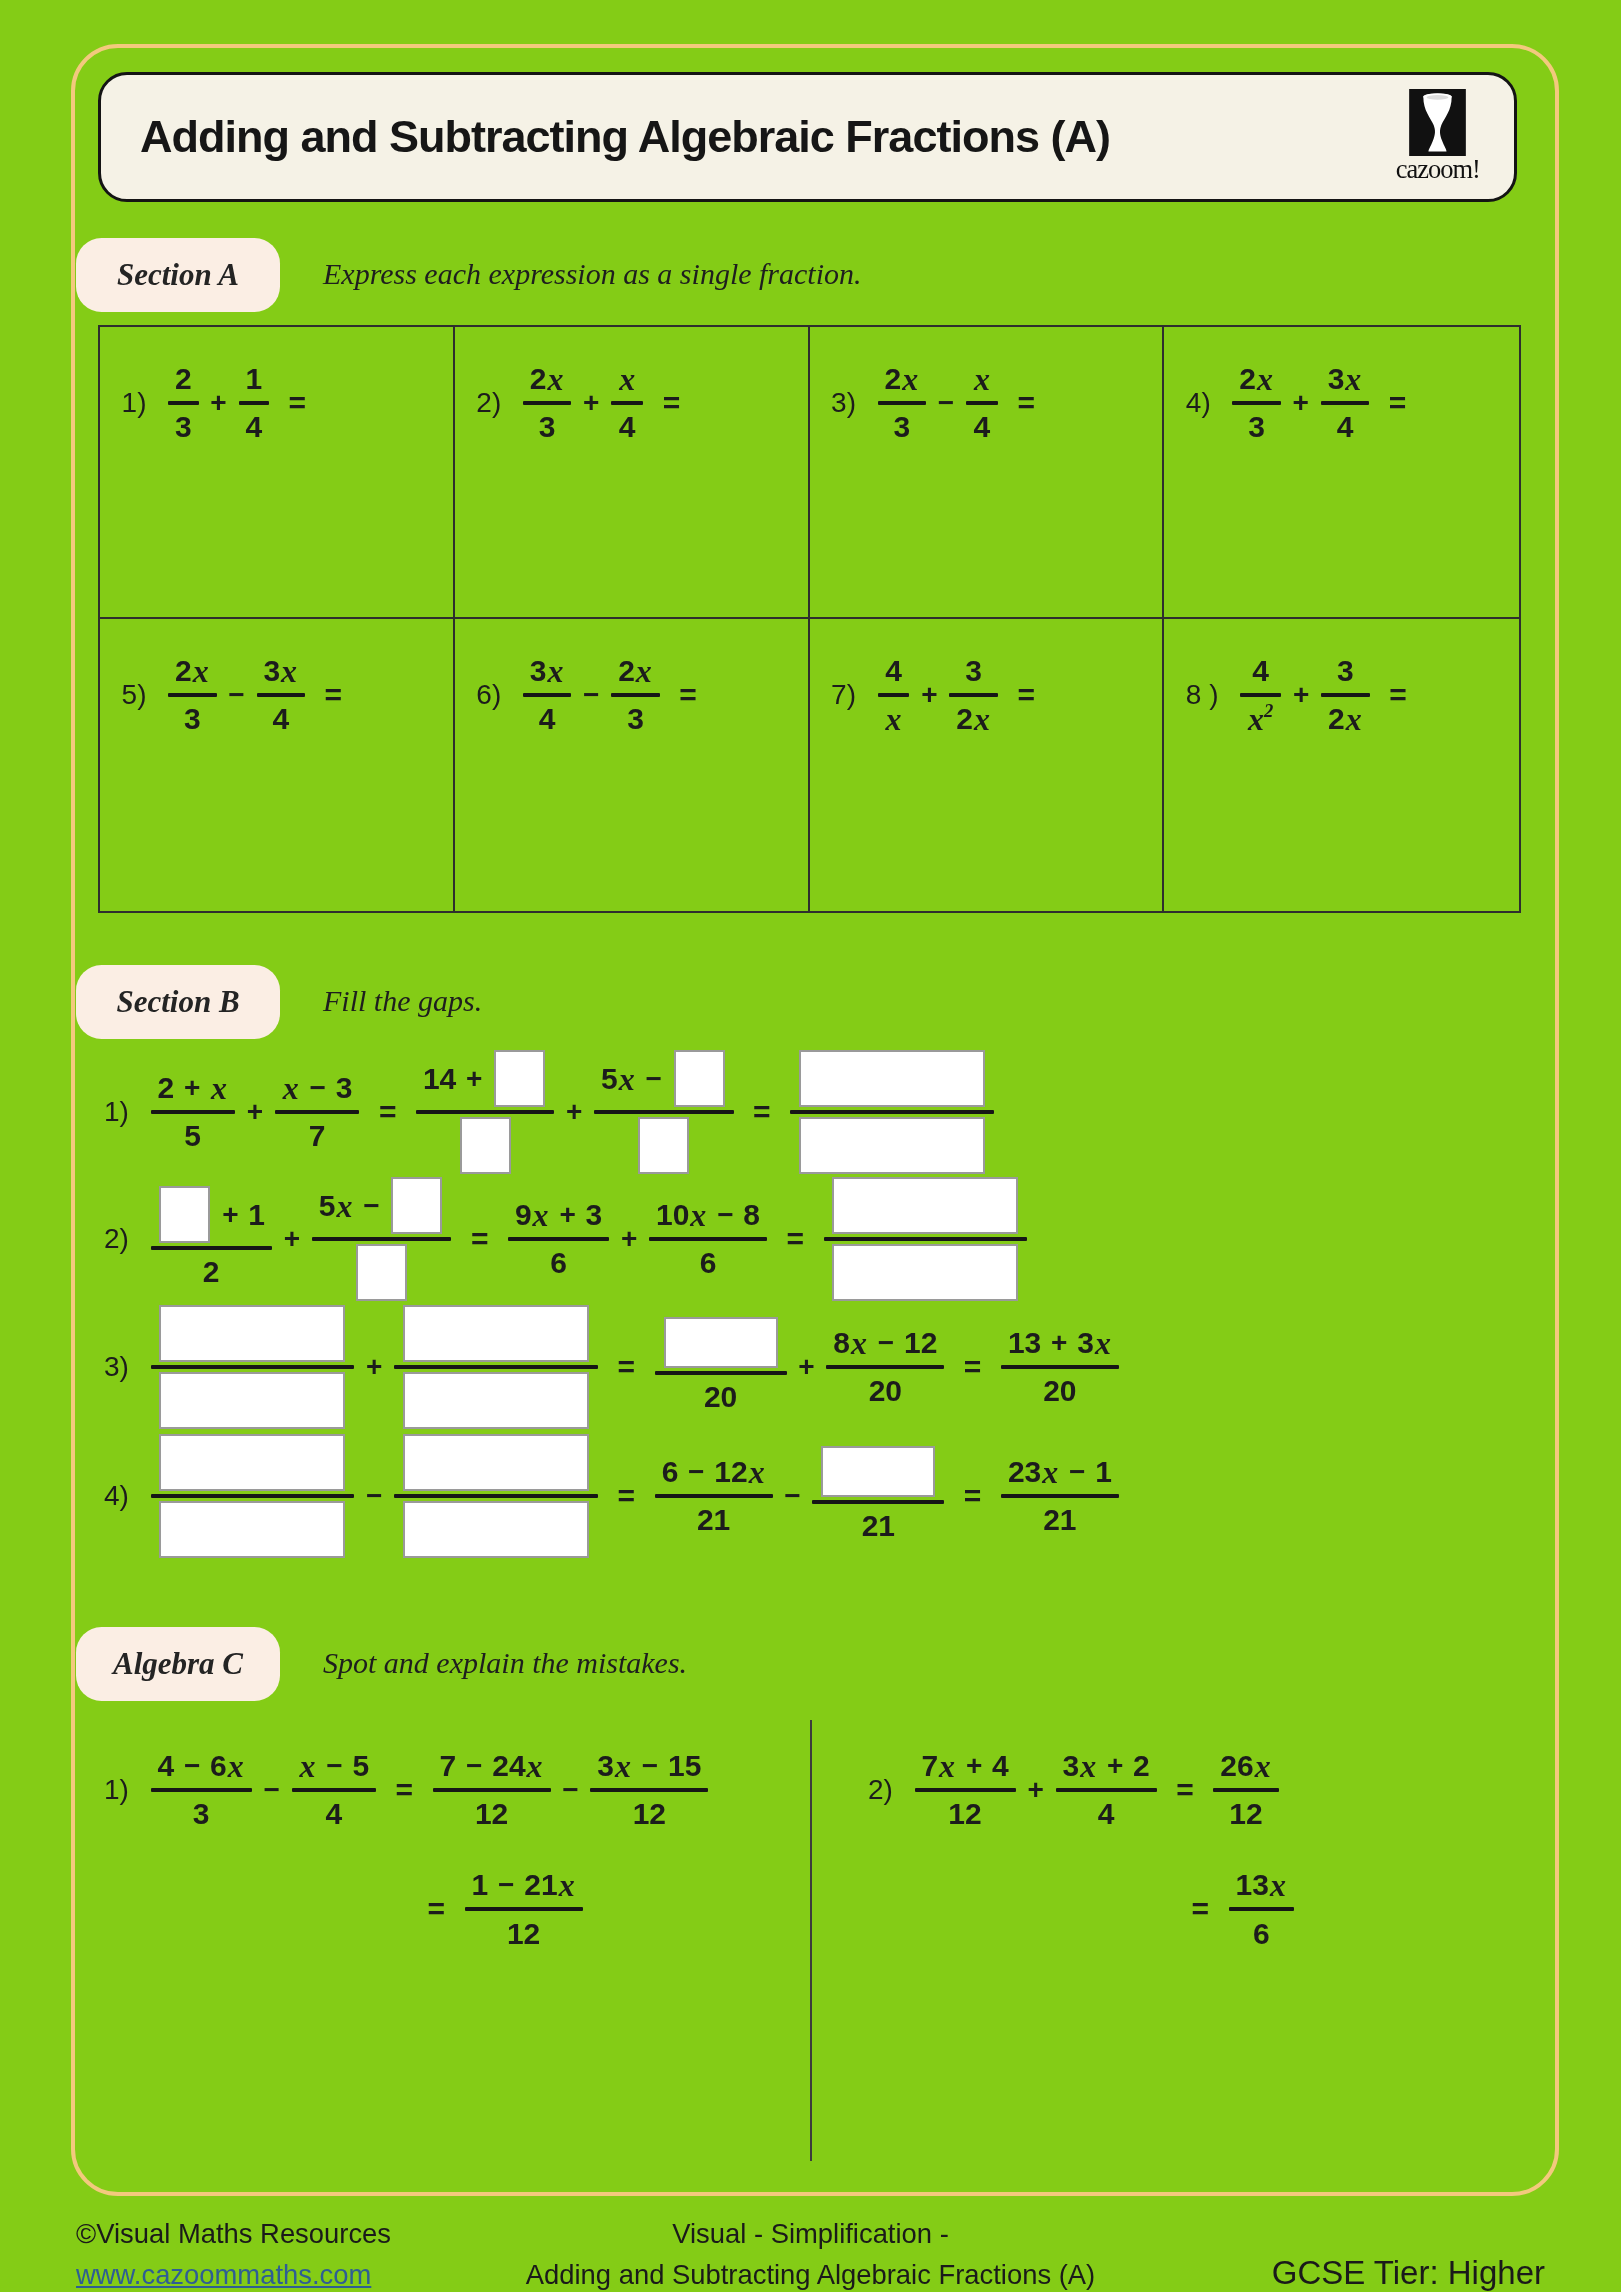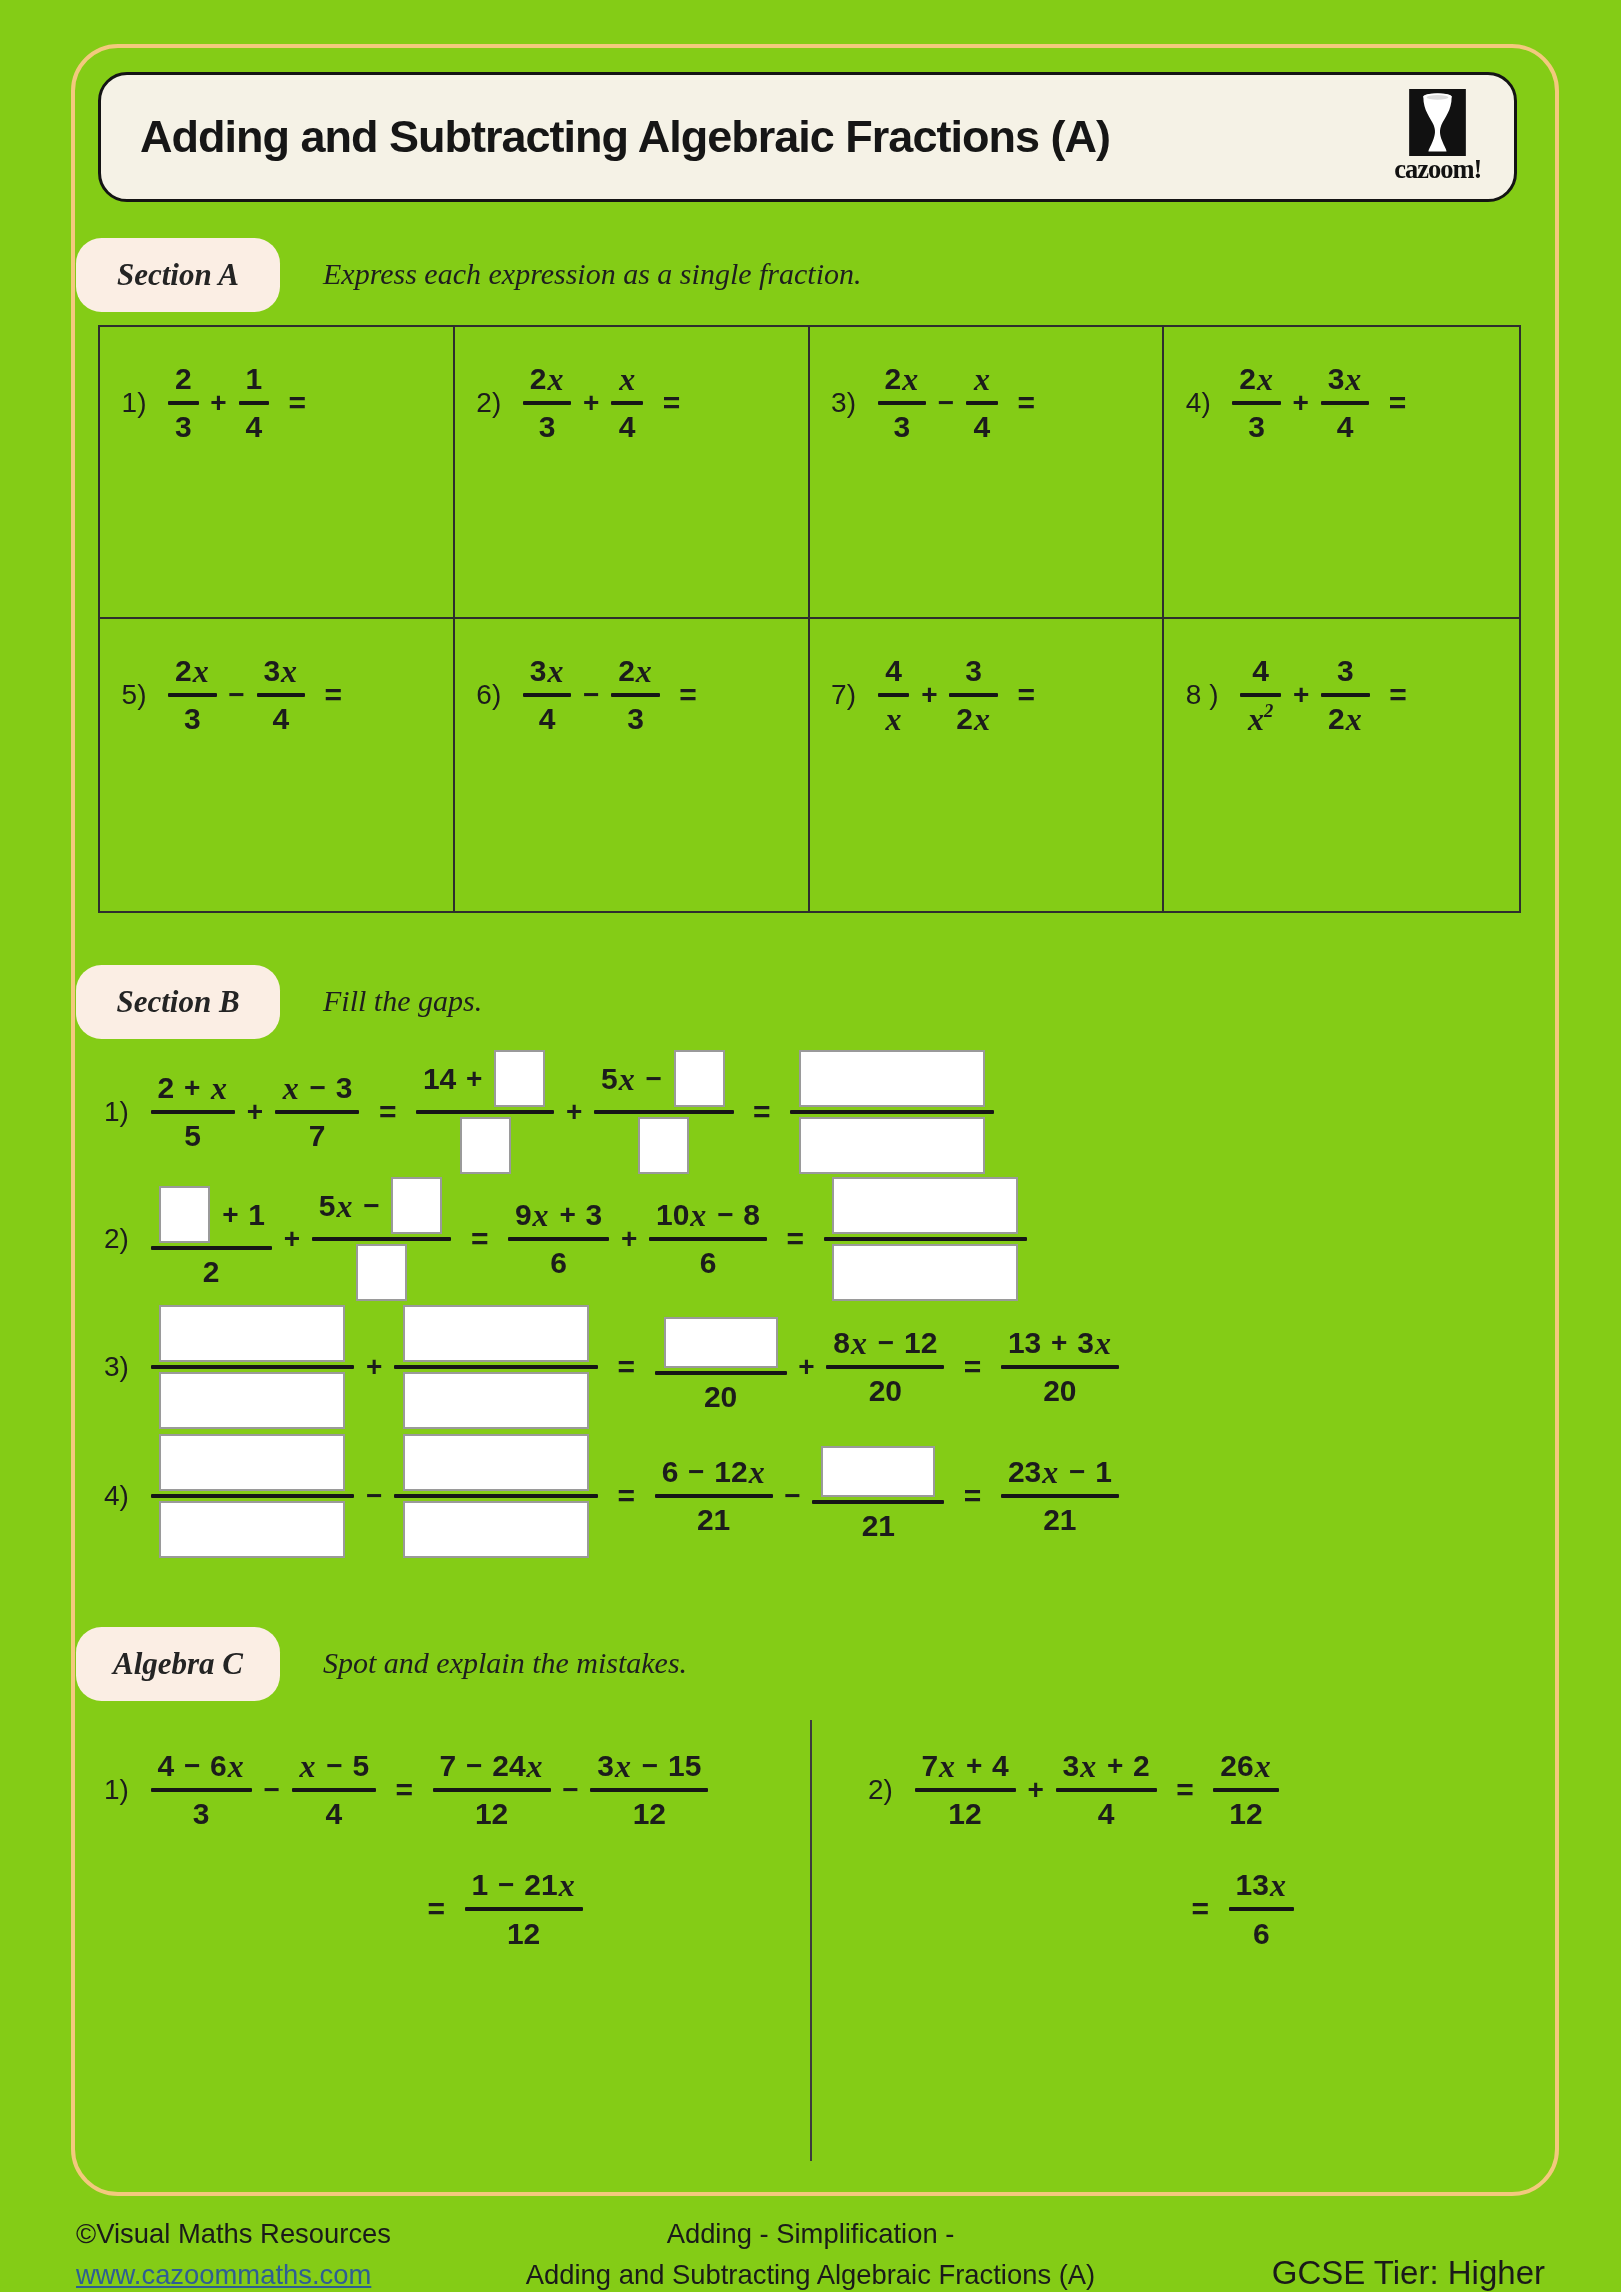--- a/index.html
+++ b/index.html
@@ -11,21 +11,21 @@
   .page{position:relative;width:1621px;height:2293px;background:#84cc16;overflow:hidden}
   .page-frame{position:absolute;left:71px;top:44px;width:1488px;height:2152px;
     border:4.9px solid var(--page-border);border-radius:47px}
   
   .header-box{position:absolute;left:98px;top:72px;width:1419px;height:130px;
     background:var(--header-bg);border:3.9px solid #141414;border-radius:29px;
     display:flex;align-items:center}
   .page-title{margin-left:39px;font-size:45px;font-weight:700;letter-spacing:-1px;color:#161616}
   .logo{position:absolute;right:13.7px;top:13.7px;width:125px;display:flex;flex-direction:column;align-items:center}
   .logo-square{width:57px;height:67px;display:block}
-  .logo-text{font-family:"Liberation Serif",serif;font-weight:700;font-size:26.5px;letter-spacing:-1px;color:#111;line-height:1}
+  .logo-text{font-family:"Liberation Serif",serif;font-weight:400;font-size:26.5px;letter-spacing:-1px;color:#111;line-height:1}
   
   .sec-label{position:absolute;left:76px;width:204px;height:74px;background:var(--section-bg);
     border-radius:25.5px;display:flex;align-items:center;justify-content:center;
     font-family:Liberation Serif, serif;font-style:italic;font-weight:700;font-size:31px;color:#242424}
   .sec-instr{position:absolute;left:323px;font-family:"Liberation Serif",serif;font-style:italic;
     font-size:30px;color:#1e1e1e}
   
   .atable{position:absolute;left:98px;top:325px;width:1423px;height:588px;
     border:2px solid var(--table-border);display:grid;grid-template-columns:repeat(4,1fr);grid-template-rows:1fr 1fr}
   .acell{border-right:2px solid var(--table-border);border-bottom:2px solid var(--table-border);
@@ -700,18 +700,18 @@
           </span>
         </span>
       </div>
   </div>
 
   <div class="footer-left">
     <div>©Visual Maths Resources</div>
     <div class="footer-link">www.cazoommaths.com</div>
   </div>
   <div class="footer-center">
-    <div>Adding - Simplification -</div>
+    <div>Visual - Simplification -</div>
     <div>Adding and Subtracting Algebraic Fractions (A)</div>
   </div>
   <div class="footer-right">GCSE Tier: Higher</div>
 </div>
 
 
 </body></html>

